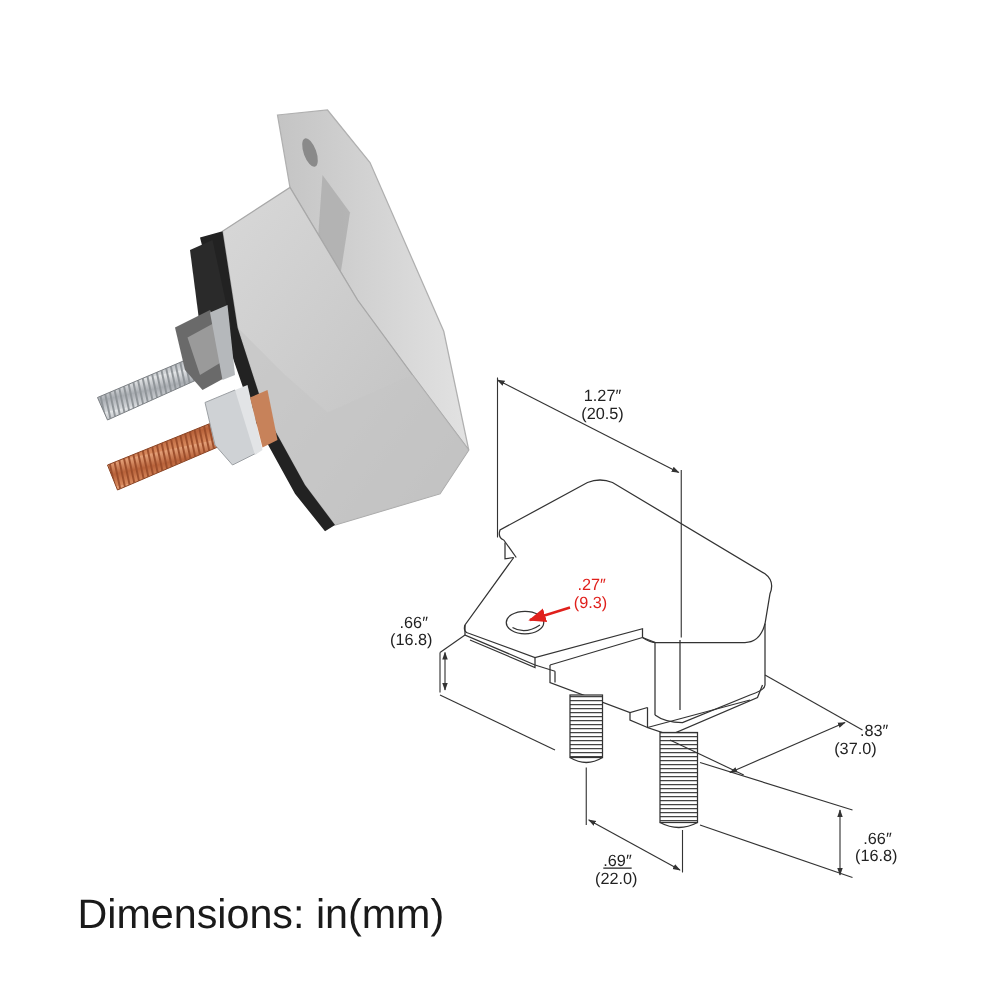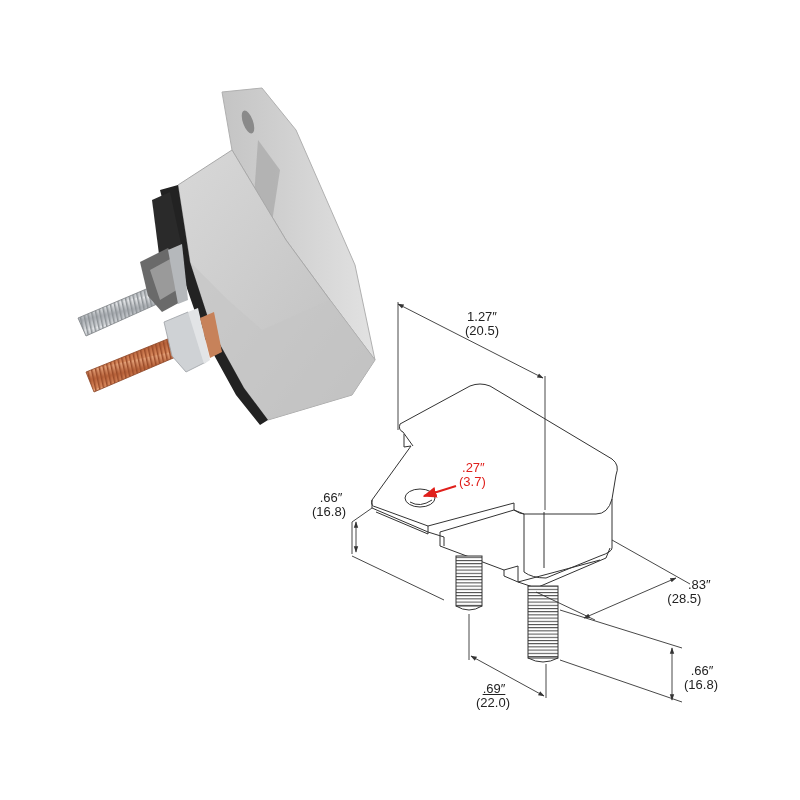--- a/index.html
+++ b/index.html
@@ -159,36 +159,37 @@
     <path d="M456,486 L424,496" stroke="#e0201c" stroke-width="2" fill="none" marker-end="url(#arrowRed)"></path>
   </svg>
 
   <div class="dim-label center" style="left:452px; top:310px; width:60px;text-align:center;">
     <div>1.27″</div>
     <div>(20.5)</div>
   </div>
 
   <div class="dim-label red" style="left:459px; top:461px;">
     <div style="padding-left:2px;">.27″</div>
-    <div>(3.7)</div>
+    <div>(9.3)</div>
   </div>
 
   <div class="dim-label" style="left:312px; top:491px;">
     <div style="padding-left:4px;">.66″</div>
     <div>(16.8)</div>
   </div>
 
   <div class="dim-label" style="left:658px; top:578px;">
     <div style="padding-left:2px;margin-left:28px;">.83″</div>
-    <div>(28.5)</div>
+    <div>(37.0)</div>
   </div>
 
   <div class="dim-label" style="left:684px; top:664px;">
     <div style="padding-left:2px;">.66″</div>
     <div>(16.8)</div>
   </div>
 
   <div class="dim-label" style="left:476px; top:682px;">
     <div style="padding-left:2px;text-decoration:underline;">.69″</div>
     <div>(22.0)</div>
   </div>
 
+  <div class="footer-caption">Dimensions: in(mm)</div>
 </div>
 
 </body></html>

